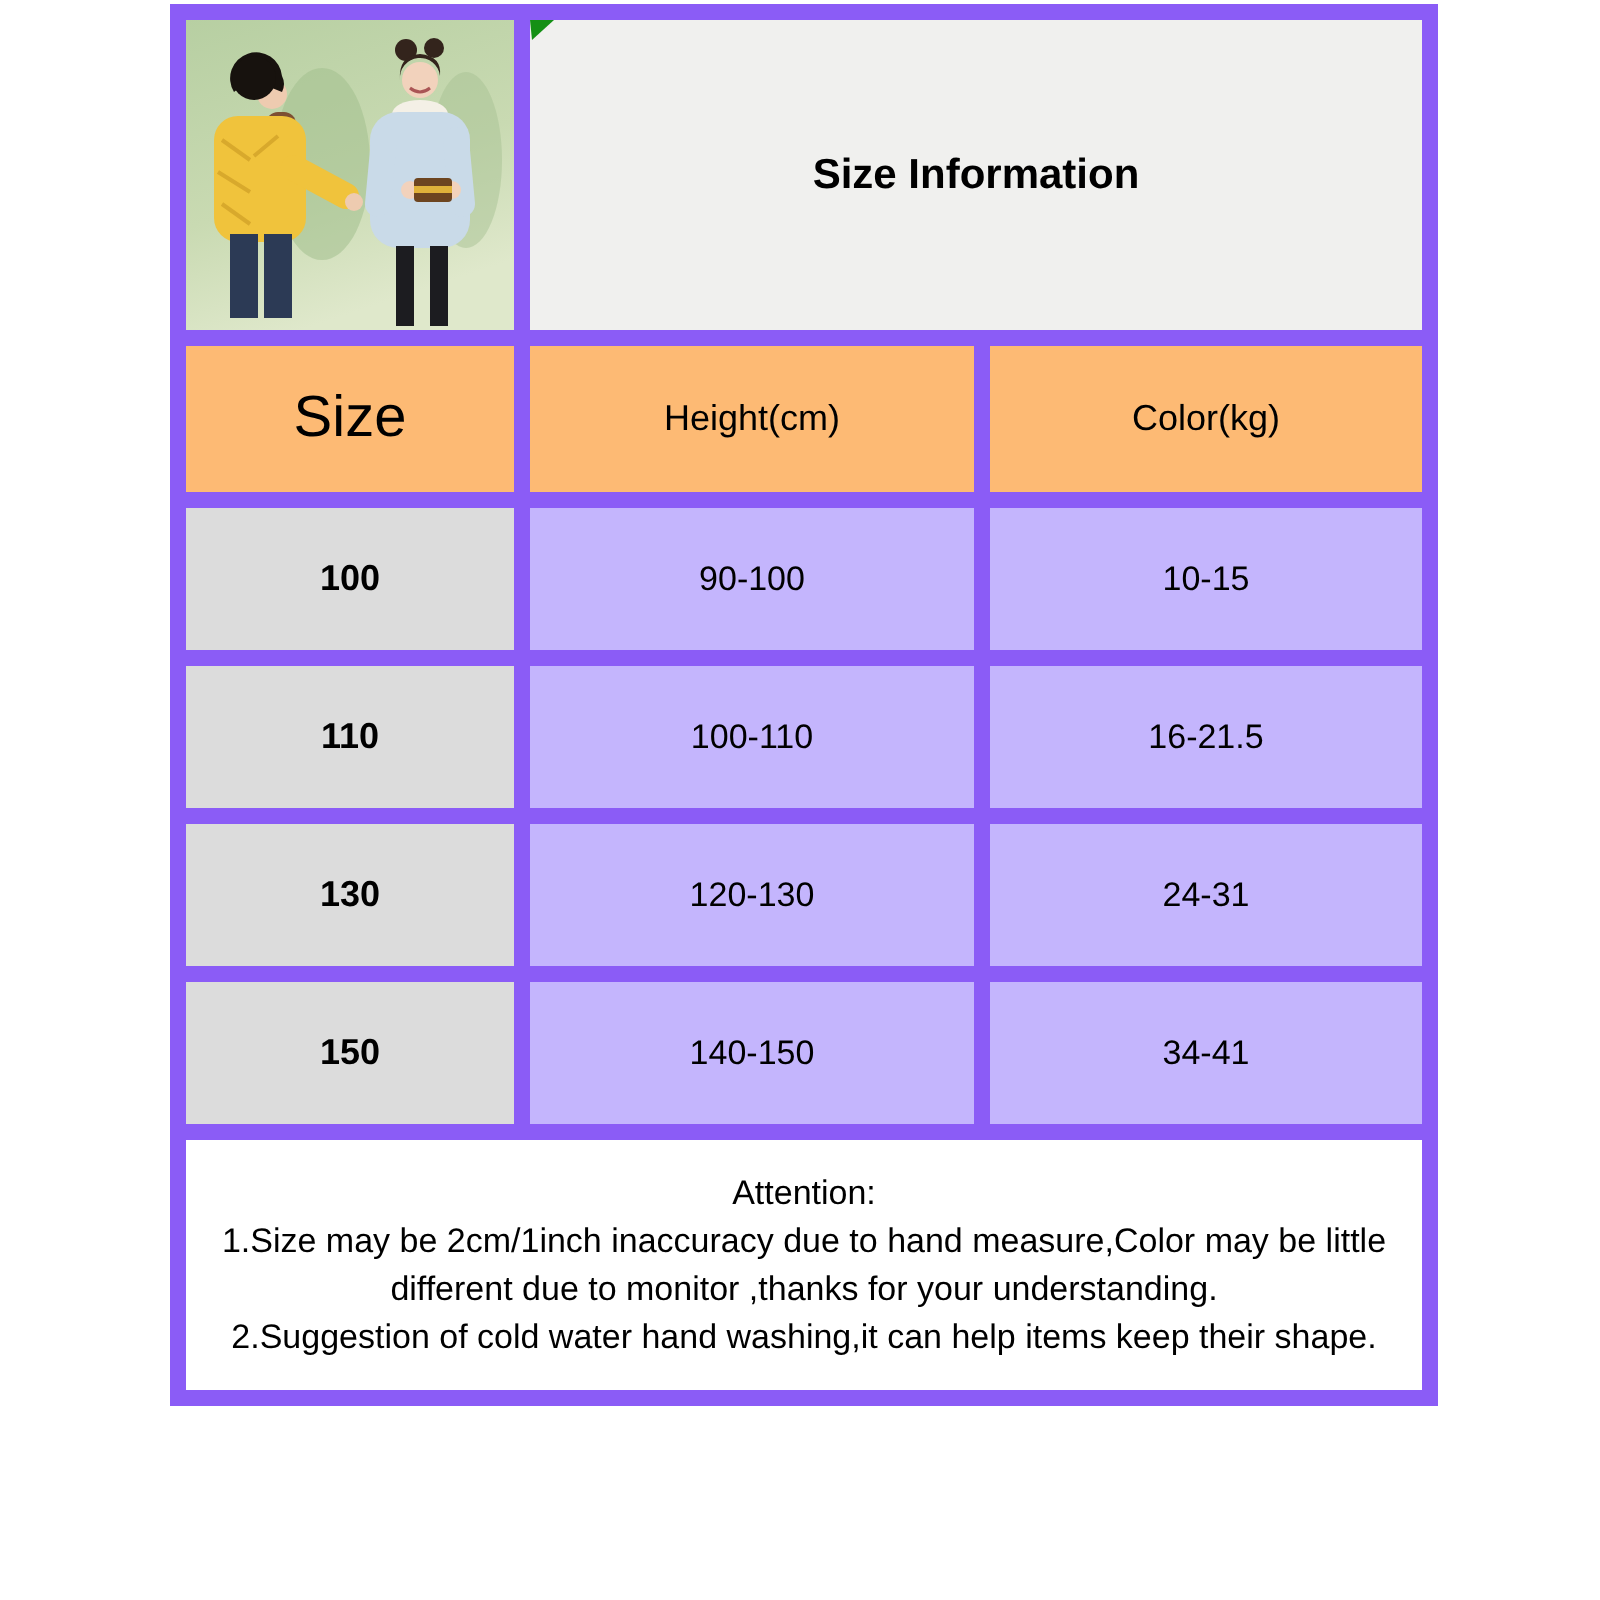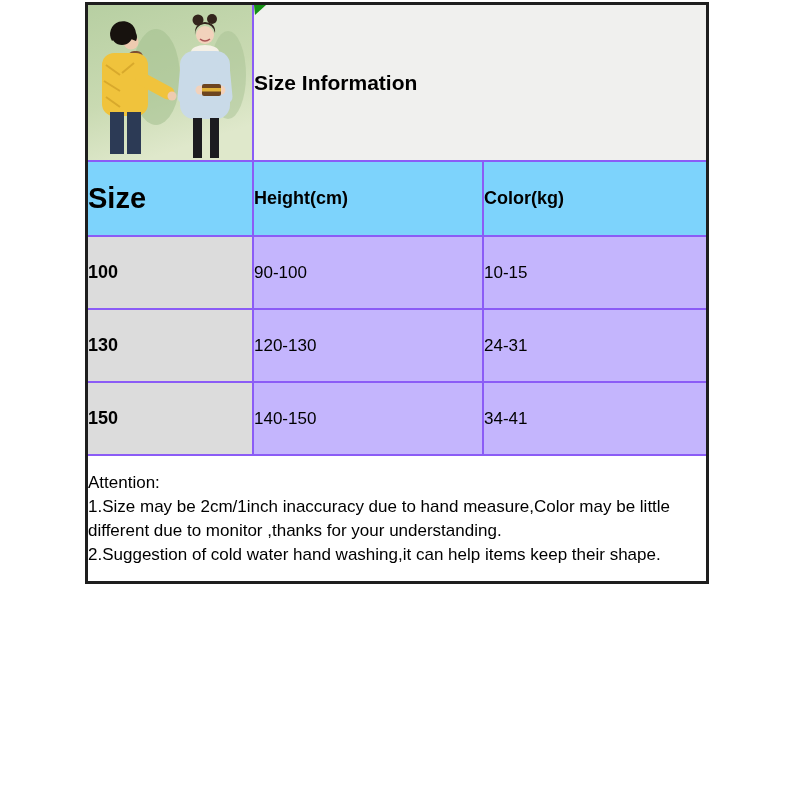--- a/index.html
+++ b/index.html
@@ -20,22 +20,22 @@
   }
   table.size-table {
     position: absolute;
     left: 85px;
     top: 2px;
     border-collapse: collapse;
     table-layout: fixed;
     border: 3px solid #1e1e1e;
   }
   table.size-table td {
-    border: 2px solid #8b5cf6;
-    text-align: left;
+    border: 8px solid #8b5cf6;
+    text-align: center;
     vertical-align: middle;
     padding: 0;
     overflow: hidden;
   }
   col.c-size   { width: 164px; }
   col.c-height { width: 230px; }
   col.c-weight { width: 224px; }
 
   td.photo-cell {
     height: 155px;
@@ -50,22 +50,22 @@
     font-weight: bold;
   }
   .corner-marker {
     position: absolute;
     top: 0;
     left: 0;
     display: block;
   }
   td.col-head {
     height: 73px;
-    background: #7dd3fc;
-    font-weight: bold;
+    background: #fdba74;
+    font-weight: normal;
     font-size: 18px;
   }
   td.col-head.size-head {
     font-size: 29px;
   }
   tr.r-data td {
     height: 71px;
   }
   td.size-cell {
     background: #dcdcdc;
@@ -158,20 +158,25 @@
       <td class="col-head">Height(cm)</td>
       <td class="col-head">Color(kg)</td>
     </tr>
 
     <tr class="r-data">
       <td class="size-cell">100</td>
       <td class="data-cell">90-100</td>
       <td class="data-cell">10-15</td>
     </tr>
     <tr class="r-data">
+      <td class="size-cell">110</td>
+      <td class="data-cell">100-110</td>
+      <td class="data-cell">16-21.5</td>
+    </tr>
+    <tr class="r-data">
       <td class="size-cell">130</td>
       <td class="data-cell">120-130</td>
       <td class="data-cell">24-31</td>
     </tr>
     <tr class="r-data">
       <td class="size-cell">150</td>
       <td class="data-cell">140-150</td>
       <td class="data-cell">34-41</td>
     </tr>
 

